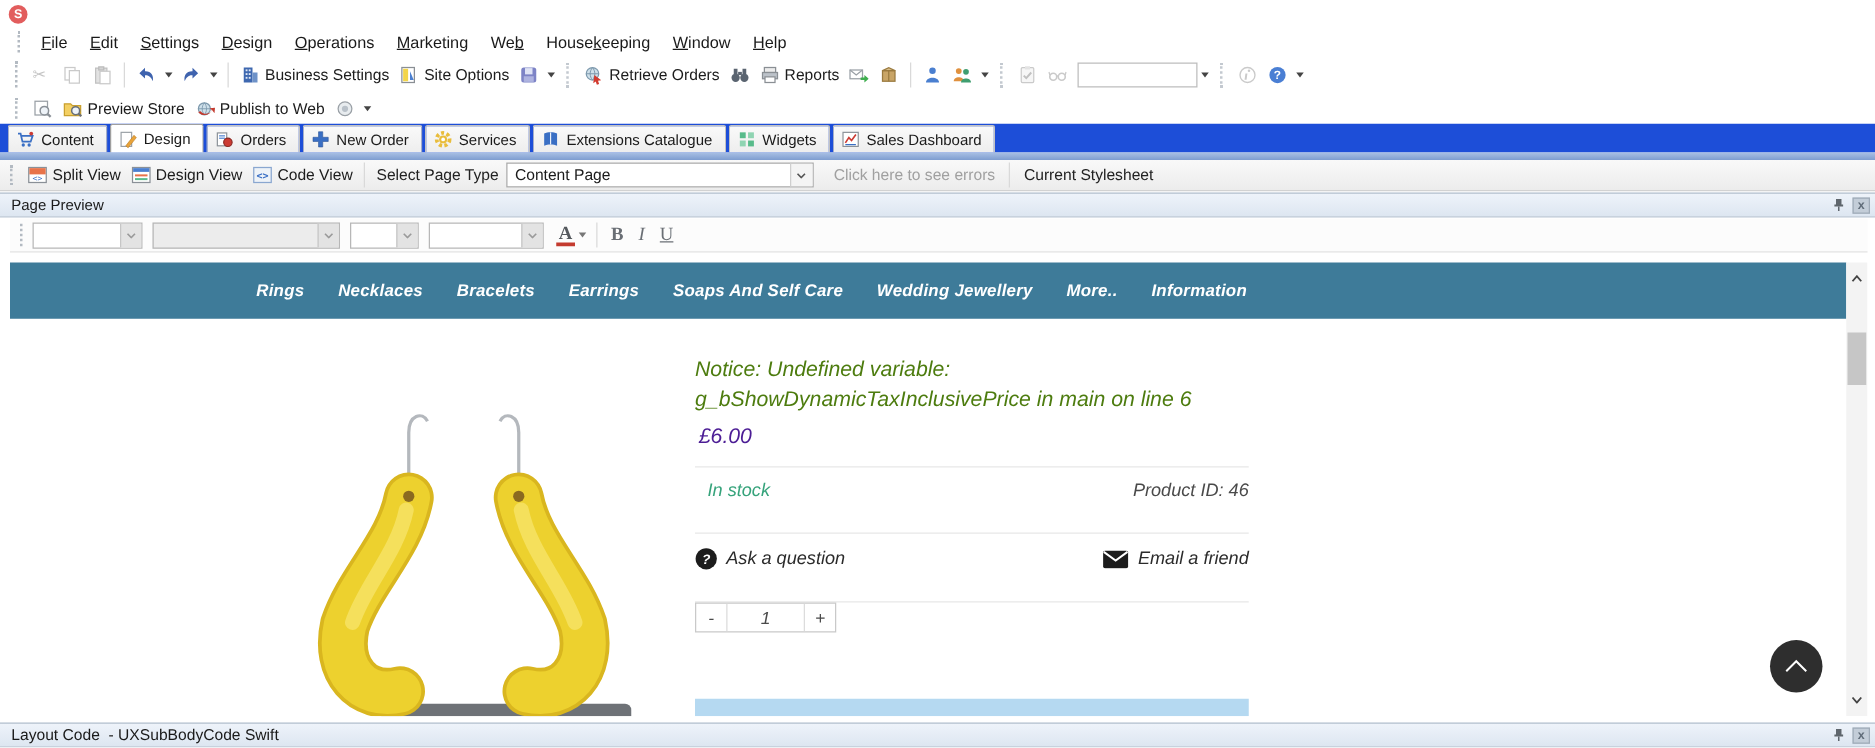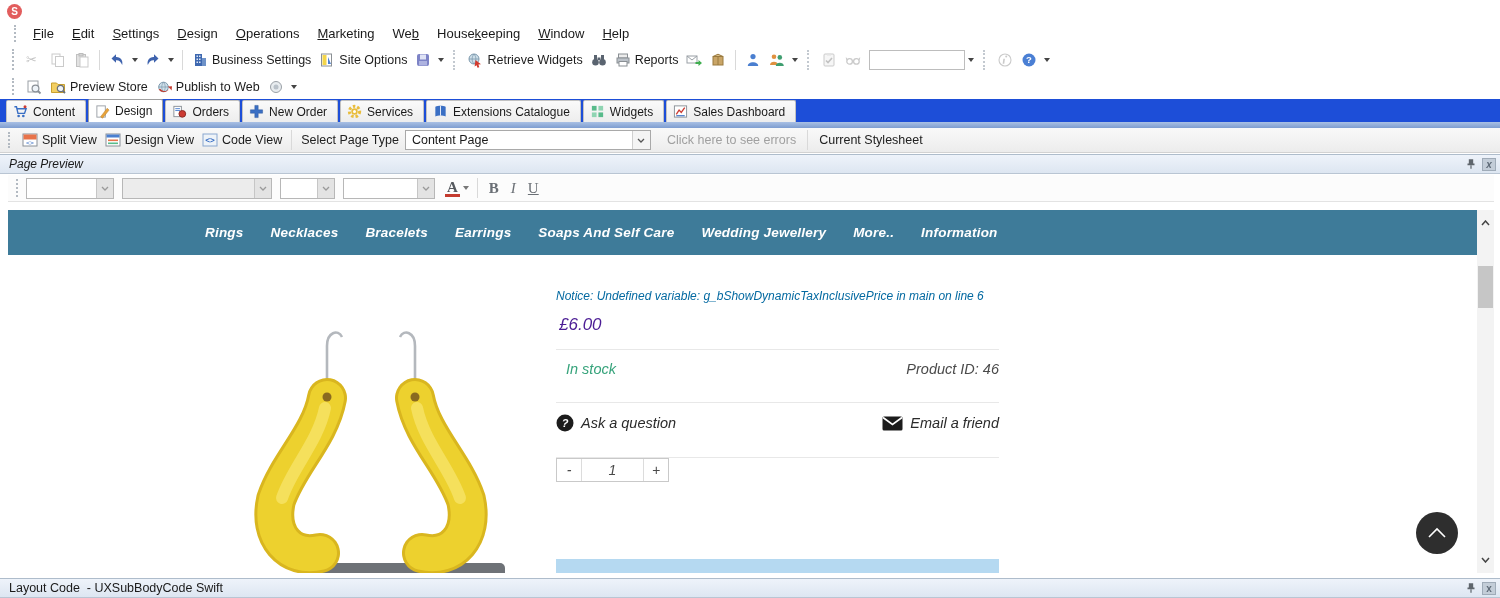--- a/index.html
+++ b/index.html
@@ -48,21 +48,21 @@
   .vlabel { font-size:12.5px; color:#222; }
   #pagetype-combo { width:246px; height:20px; border:1px solid #a9a9a9; background:#fff; margin-left:6px;
     display:flex; align-items:center; justify-content:space-between; font-size:12.5px; padding-left:6px; }
   #pagetype-combo .cbtn { width:18px; height:18px; border-left:1px solid #cfcfcf; display:flex; align-items:center; justify-content:center; background:#f4f4f4; }
   .errors { font-size:12.5px; color:#a0a0a0; margin-left:10px; padding:2px 6px; }
   .stylesheet { font-size:12.5px; color:#222; padding:2px 6px; }
 
   
   .hbar { left:0; width:100%; height:20px; display:flex; align-items:center; padding:0 4px 0 9px;
     background:linear-gradient(#eef3fa,#dde6f1); border-top:1px solid #aebccb; border-bottom:1px solid #b9c5d3; font-size:12px; color:#1a1a1a; }
-  #panelheader { top:154px;font-style:italic; }
+  #panelheader { top:154px; }
   #statusbar { top:578px; height:20px; font-size:12.5px; }
   .hbar .spacer { flex:1; }
   .pin { width:14px; height:14px; margin-right:4px; }
   .xbtn { width:14px; height:13px; background:#c3cdd8; border:1px solid #9fabb8; color:#5f6b78; font-size:10px; line-height:11px;
     text-align:center; font-weight:bold; }
 
   
   #fmtbar { top:175px; left:8px; width:1486px; height:27px; display:flex; align-items:center; padding-left:8px;
     background:#fcfcfc; border-bottom:1px solid #e3e3e3; }
   .fcombo { height:21px; border:1px solid #b7b7b7; background:#fff; display:flex; align-items:center; justify-content:flex-end; margin-right:8px; }
@@ -70,21 +70,21 @@
   .fcombo .cbtn { width:17px; height:19px; background:#e3e3e3; border-left:1px solid #c6c6c6; display:flex; align-items:center; justify-content:center; }
   .chev { width:8px; height:5px; }
   .fontbtn { font-family:"Liberation Serif", serif; font-size:15px; color:#6a6f75; padding:1px 6px; }
   #fc-a { font-weight:bold; color:#55595e; border-bottom:3px solid #c43b2f; line-height:14px; padding:0 2px; margin-left:2px; }
 
   
   #preview { top:206px; left:8px; width:1486px; height:367px; background:#fff; overflow:hidden;font-style:italic; }
   #prev-nav { position:absolute; top:4px; left:0; width:1469px; height:45px; display:flex; align-items:center; gap:27px; padding-left:197px; }
   .navlink { color:#fff; font-weight:bold; font-size:13.5px; letter-spacing:.2px; }
   #prodcol { position:absolute; left:548px; top:78px; width:443px; font-size:14.5px; color:#4a4a4a; }
-  #notice { font-size:12px; line-height:24px; color:#0369a1; }
+  #notice { font-size:17px; line-height:24px; color:#4d7c0f; }
   #price { font-size:17px; color:#4c1d95; margin:7px 0 4px 3px; }
   #vat { font-size:11.5px; color:#a3a3a3; }
   .pdiv { height:1px; background:#e8e8e8; margin:14px 0 0; }
   .prow { display:flex; align-items:center; justify-content:space-between; padding:11px 0 11px; }
   #stock { padding-left:10px; }
   .iconline { display:flex; align-items:center; gap:7px; font-size:14.5px; color:#2b2b2b; }
   #qty-label { margin:13px 0 9px; }
   #stepper { display:flex; border:1px solid #c9c9c9; width:fit-content; height:24px; font-size:14px; }
   #stepper > div { display:flex; align-items:center; justify-content:center; }
   #step-minus { width:25px; border-right:1px solid #dcdcdc; }
@@ -206,21 +206,21 @@
     <div class="dd"></div>
     <div class="dsep"></div>
     <div class="tbtn">
       <span class="ico">
           <svg viewBox="0 0 16 16">
             <circle cx="7" cy="7" r="5" fill="#cfe0ea" stroke="#7d99ad"></circle>
             <path d="M2 7 H12 M7 2 C4.5 5 4.5 9 7 12 M7 2 C9.5 5 9.5 9 7 12" stroke="#7d99ad" fill="none" stroke-width=".8"></path>
             <path d="M8.5 8 l5.5 4.2 -2.6 .4 .9 2.6 -1.8 .6 -.9 -2.6 -2 1.4 z" fill="#d23b2f"></path>
           </svg>
         </span>
-      <span>Retrieve Widgets</span>
+      <span>Retrieve Orders</span>
     </div>
     <div class="tbtn">
         <span class="ico">
           <svg viewBox="0 0 16 16">
             <rect x="3" y="3" width="3" height="5" fill="#5a6470"></rect>
             <rect x="10" y="3" width="3" height="5" fill="#5a6470"></rect>
             <rect x="6.5" y="5.5" width="3" height="2.5" fill="#5a6470"></rect>
             <circle cx="4.5" cy="10.2" r="3.3" fill="#5a6470"></circle>
             <circle cx="11.5" cy="10.2" r="3.3" fill="#5a6470"></circle>
           </svg>

